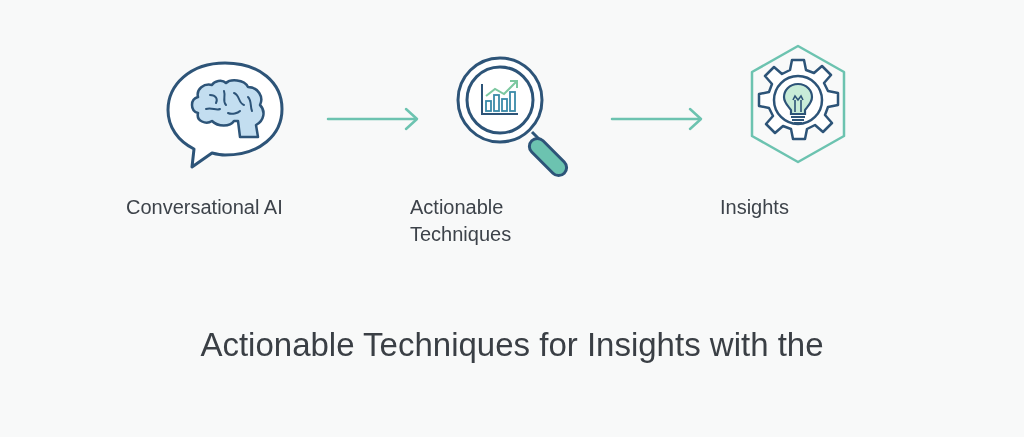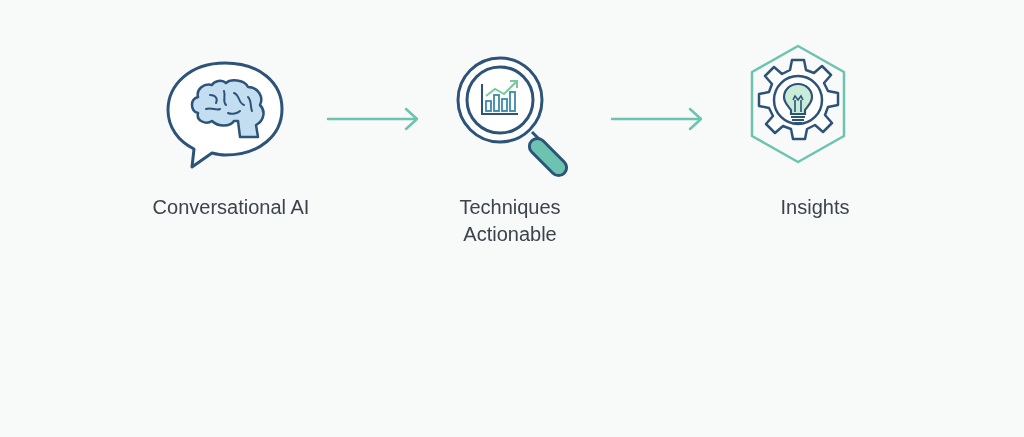--- a/index.html
+++ b/index.html
@@ -6,21 +6,21 @@
   body {
     width: 1024px; height: 437px; overflow: hidden;
     background: #f8f9f9;
     font-family: "Liberation Sans", "DejaVu Sans", sans-serif;
     color: #3b4148;
     position: relative;
   }
   .node { position: absolute; }
   .icon { position: absolute; }
   .label {
-    position: absolute; text-align: center; font-size: 20px; line-height: 27px;
+    position: absolute; font-size: 20px; line-height: 27px;
     color: #3d434a; white-space: nowrap;
   }
   .arrow { position: absolute; }
   .title {
     position: absolute; left: 0; width: 1024px; top: 326px; text-align: center;
     font-size: 33px; line-height: 38px; color: #3a3f45;
   }
 </style>
 </head>
 <body>
@@ -47,22 +47,22 @@
     <rect x="92" y="86" width="16" height="46" rx="8" transform="rotate(-45 100 109)" fill="#6cc3b0" stroke="#2d5478" stroke-width="3"></rect>
     <path d="M34 36 L34 66 L70 66" fill="none" stroke="#2d5478" stroke-width="2"></path>
     <rect x="38" y="53" width="5" height="10" fill="none" stroke="#3a8aa8" stroke-width="1.8"></rect>
     <rect x="46" y="47" width="5" height="16" fill="none" stroke="#3a8aa8" stroke-width="1.8"></rect>
     <rect x="54" y="51" width="5" height="12" fill="none" stroke="#3a8aa8" stroke-width="1.8"></rect>
     <rect x="62" y="44" width="5" height="19" fill="none" stroke="#3a8aa8" stroke-width="1.8"></rect>
     <path d="M38 48 L47 41 L56 46 L68 34" fill="none" stroke="#7cc8a0" stroke-width="2"></path>
     <path d="M62 33 L69 33 L69 40" fill="none" stroke="#7cc8a0" stroke-width="2"></path>
   </svg>
   <div class="label" style="left:410px;top:194px;width:200px">
+    <div>Actionable</div>
     <div>Techniques</div>
-    <div>Actionable</div>
   </div>
 </div>
 
 <svg class="arrow" style="left:610px;top:106px" width="96" height="26" viewBox="0 0 96 26">
   <line x1="2" y1="13" x2="90" y2="13" stroke="#6cc3b0" stroke-width="2.5" stroke-linecap="round"></line>
   <path d="M80 3 L91 13 L80 23" fill="none" stroke="#6cc3b0" stroke-width="2.5" stroke-linecap="round" stroke-linejoin="round"></path>
 </svg>
 
 <div class="node">
   <svg class="icon" style="left:738px;top:40px" width="120" height="130" viewBox="0 0 120 130">
@@ -72,13 +72,14 @@
       <circle cx="0" cy="-4" r="24" fill="#ffffff" stroke="#2d5478" stroke-width="2.5"></circle>
       <path d="M0 -20 C-9 -20 -14 -13 -14 -7 C-14 -1 -9 3 -7 6 L-7 10 L7 10 L7 6 C9 3 14 -1 14 -7 C14 -13 9 -20 0 -20 Z" fill="#c8ecd8" stroke="#2d5478" stroke-width="2.2"></path>
       <path d="M-5 -4 L-3 -8 L0 -4 L3 -8 L5 -4 M-3 -4 L-3 8 M3 -4 L3 8" fill="none" stroke="#2d5478" stroke-width="1.6"></path>
       <path d="M-7 13 L7 13 M-6 16 L6 16 M-4 19 L4 19" stroke="#2d5478" stroke-width="2"></path>
     </g>
   </svg>
   <div class="label" style="left:720px;top:194px;width:190px">Insights</div>
 </div>
 
 <div class="title">
+  <div>Actionable Techniques for Insights with the</div>
 </div>
 
 </body></html>

